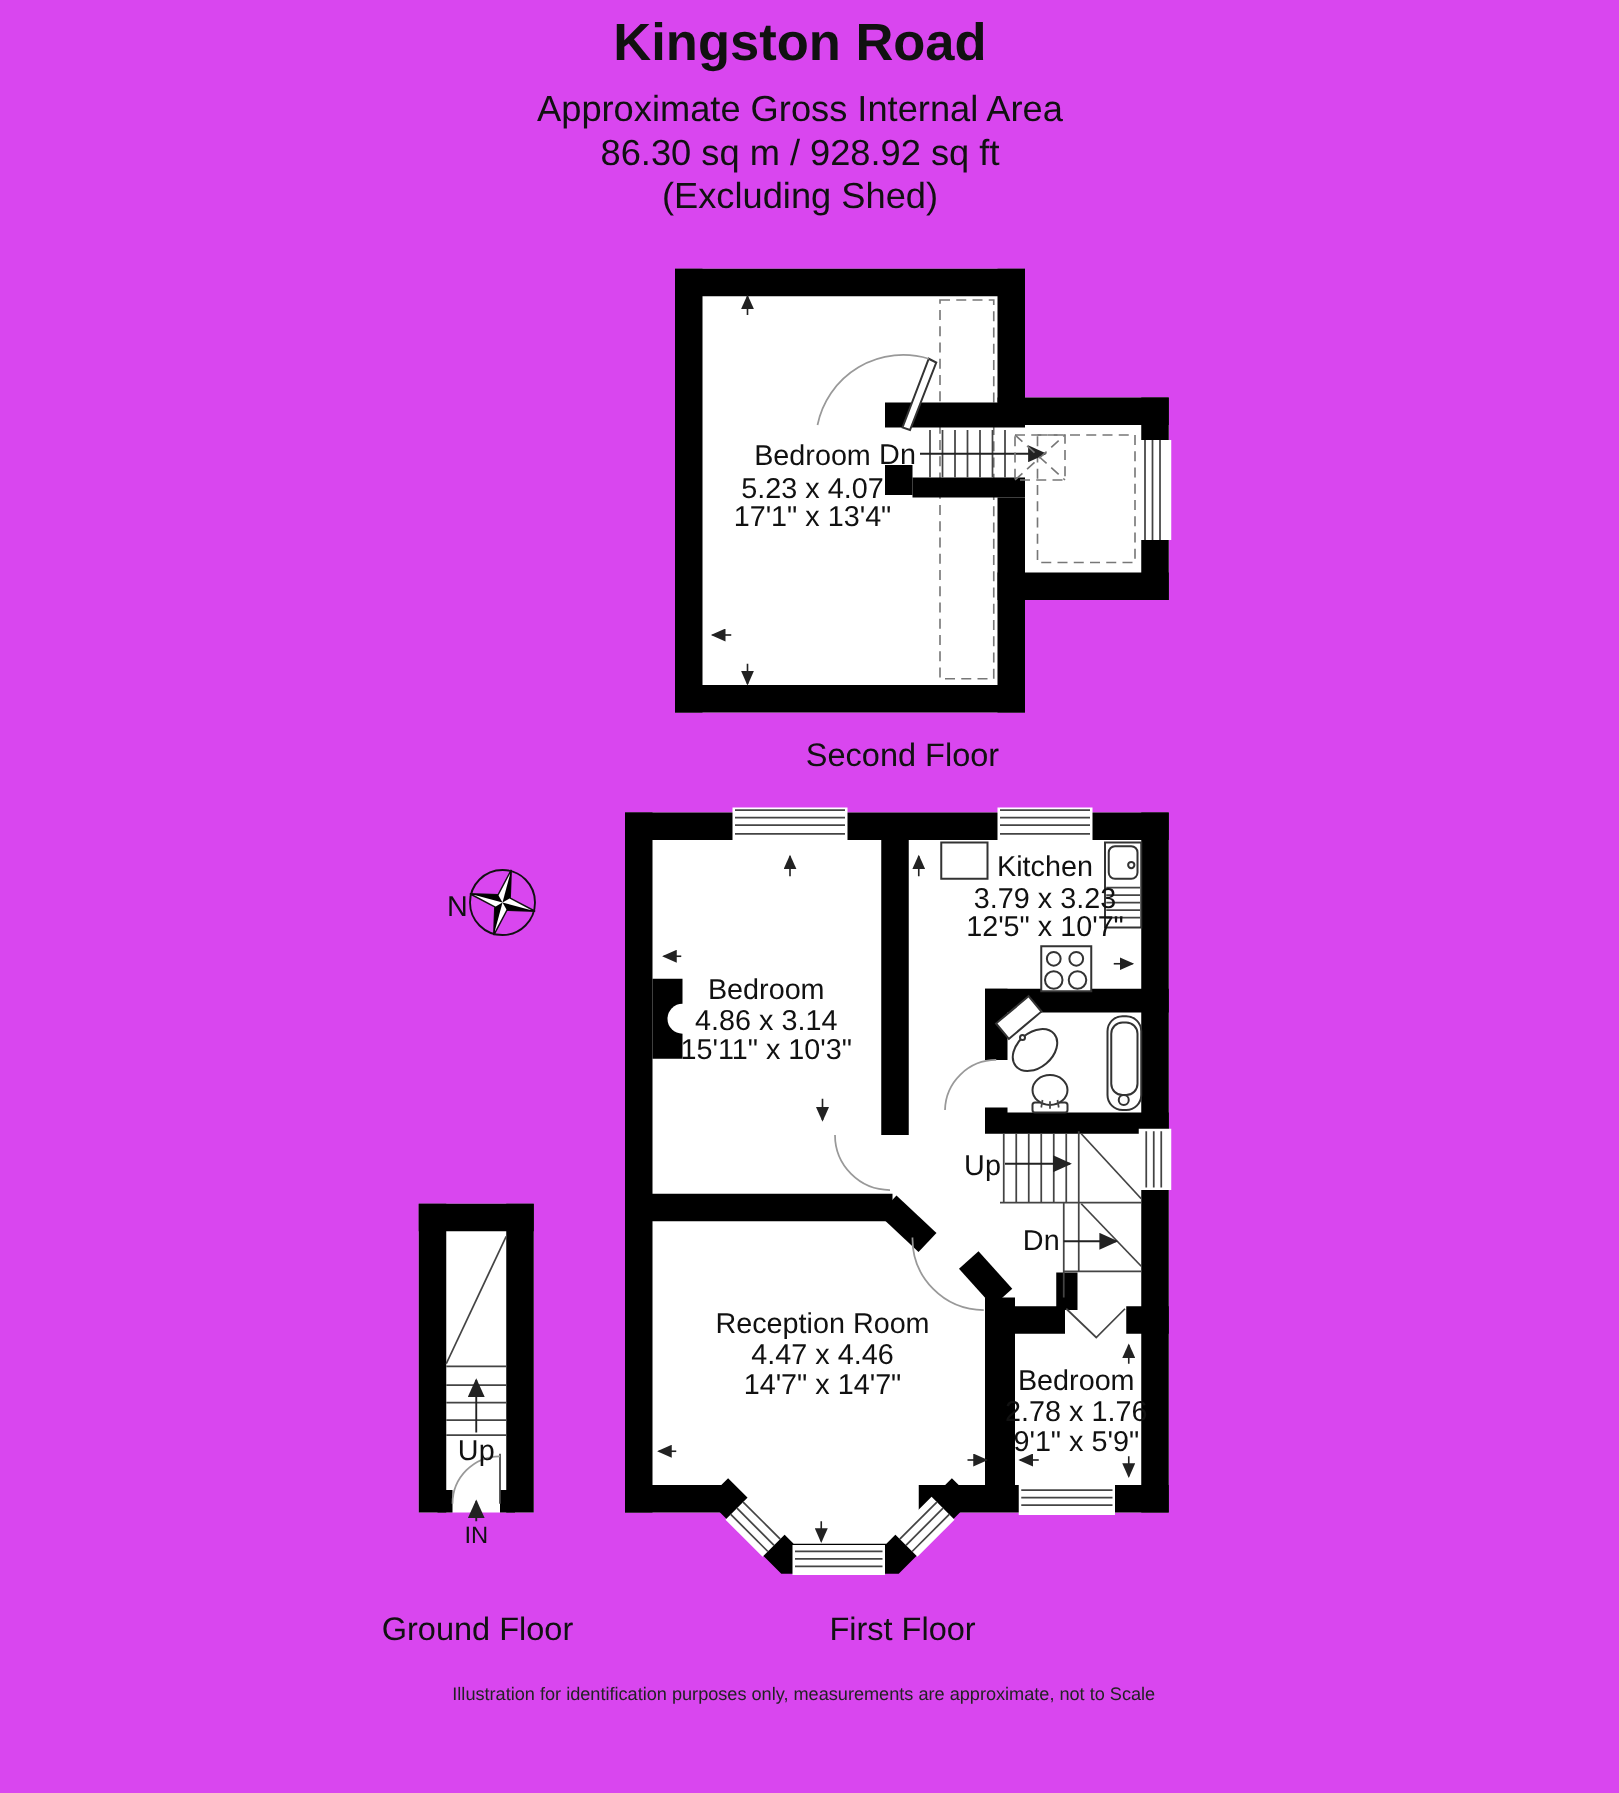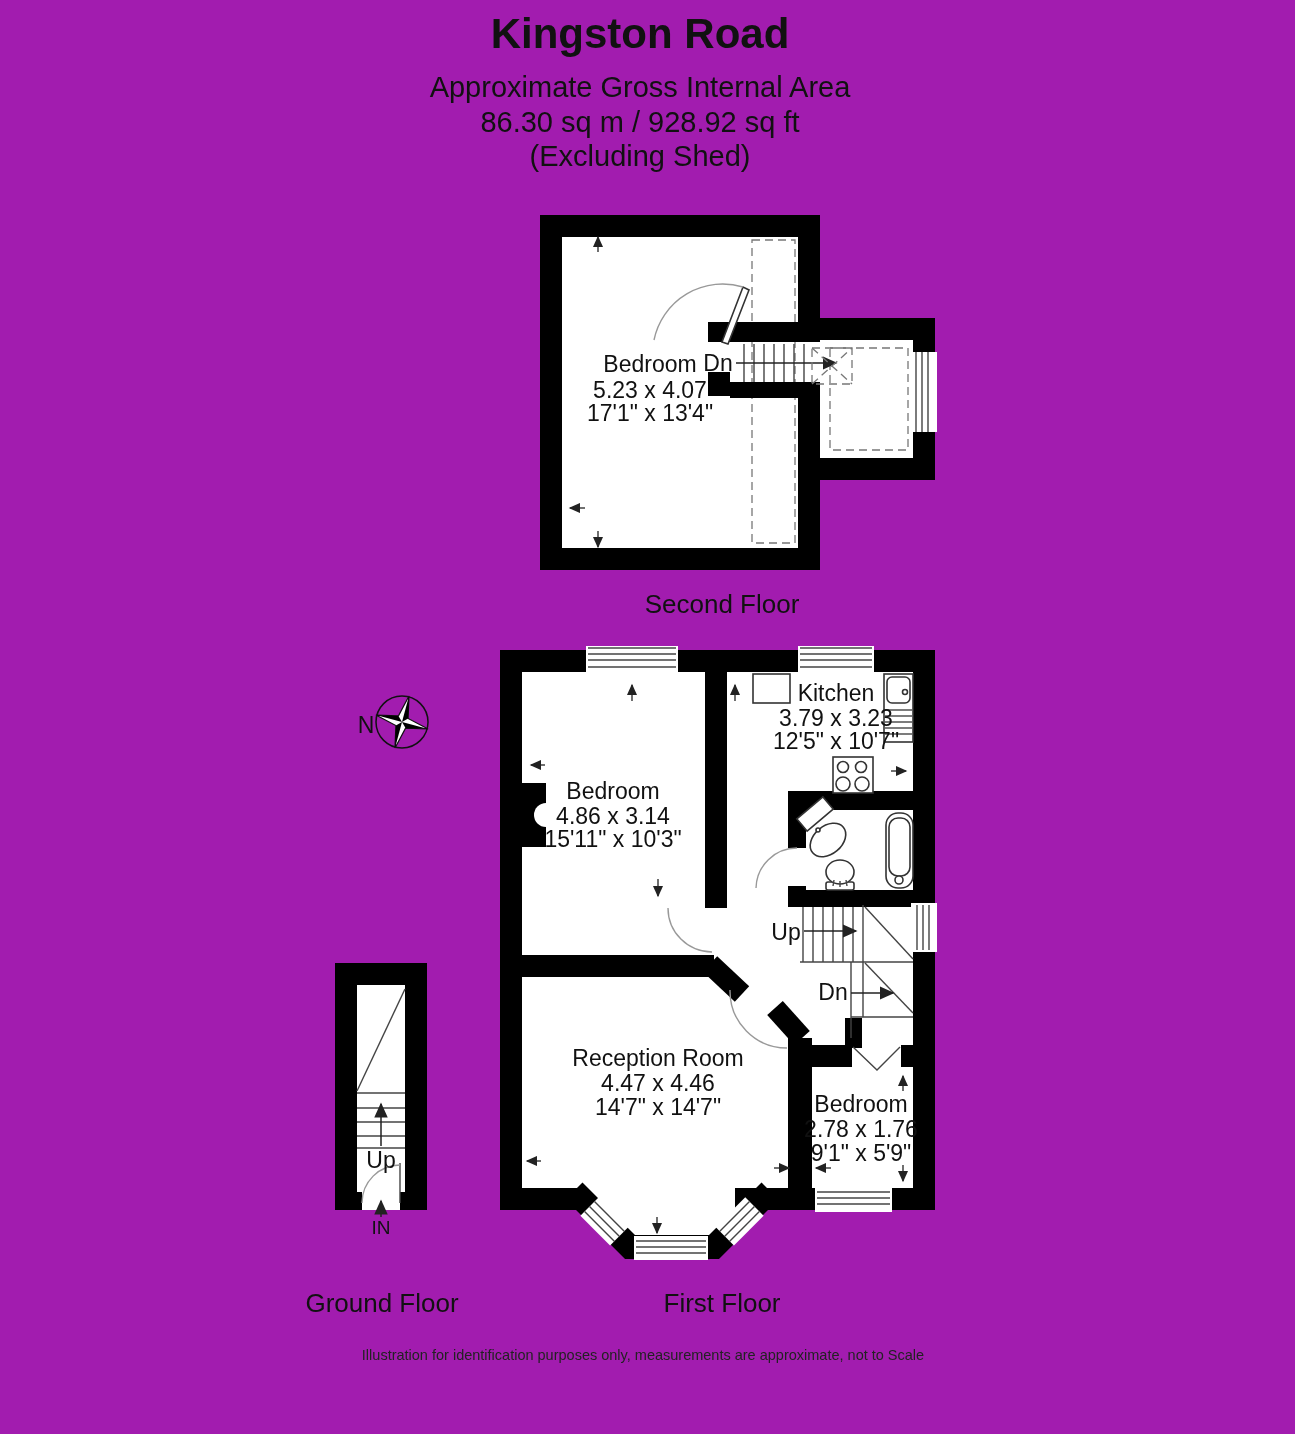--- a/index.html
+++ b/index.html
@@ -1,16 +1,16 @@
 <!DOCTYPE html>
 <html><head>
 <meta charset="utf-8">
 <style>
   html,body{margin:0;padding:0;background:#ffffff;}
-  .page{width:1295px;height:1434px;position:relative;background:#a21caf;}
+  .page{width:1295px;height:1434px;position:relative;background:#d946ef;}
   svg text{font-family:"Liberation Sans",sans-serif;fill:#111;}
   .t-h1{font-size:42px;font-weight:bold;text-anchor:middle;}
   .t-h2{font-size:29px;text-anchor:middle;}
   .t-floor{font-size:26px;text-anchor:middle;}
   .t-name{font-size:23px;text-anchor:middle;}
   .t-dim{font-size:23px;text-anchor:middle;}
   .t-stairs{font-size:23px;text-anchor:middle;}
   .t-in{font-size:19px;text-anchor:middle;}
   .t-disc{font-size:14.5px;text-anchor:middle;fill:#222;}
   .wall{fill:#000;}

